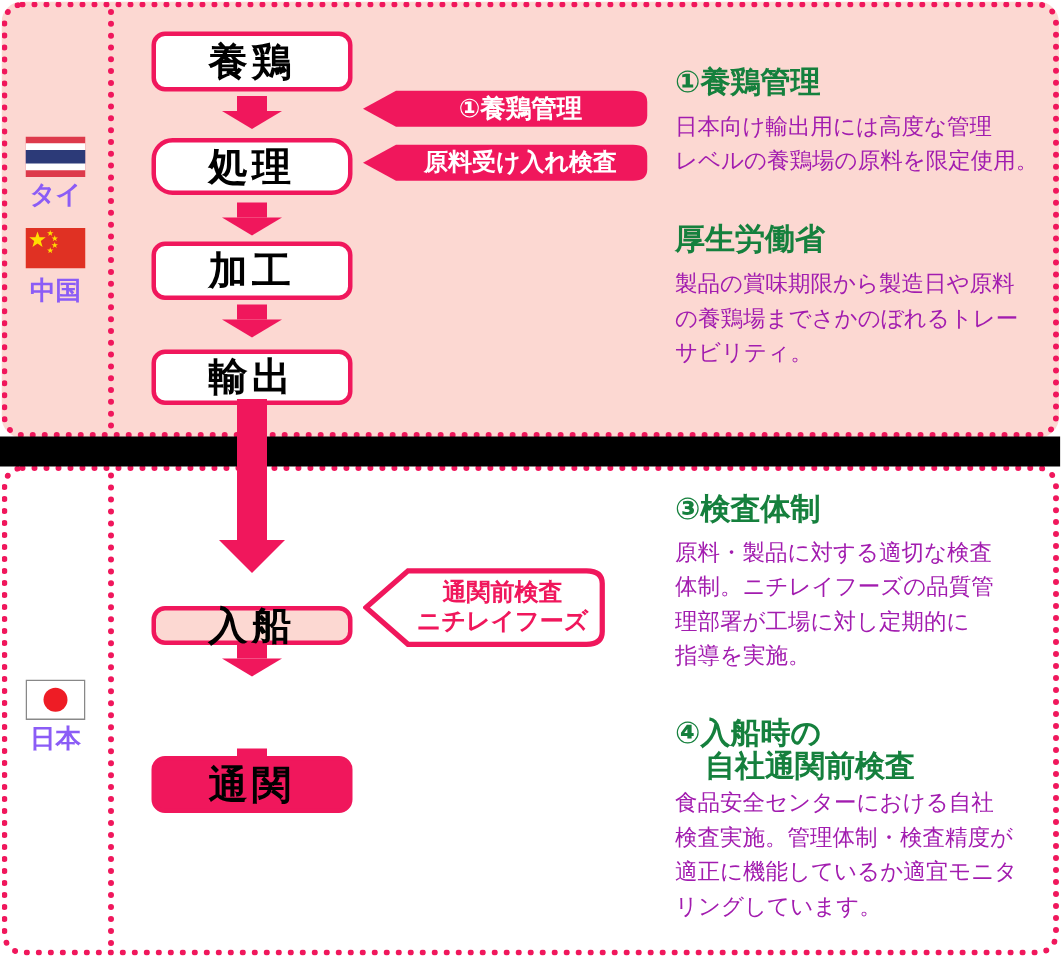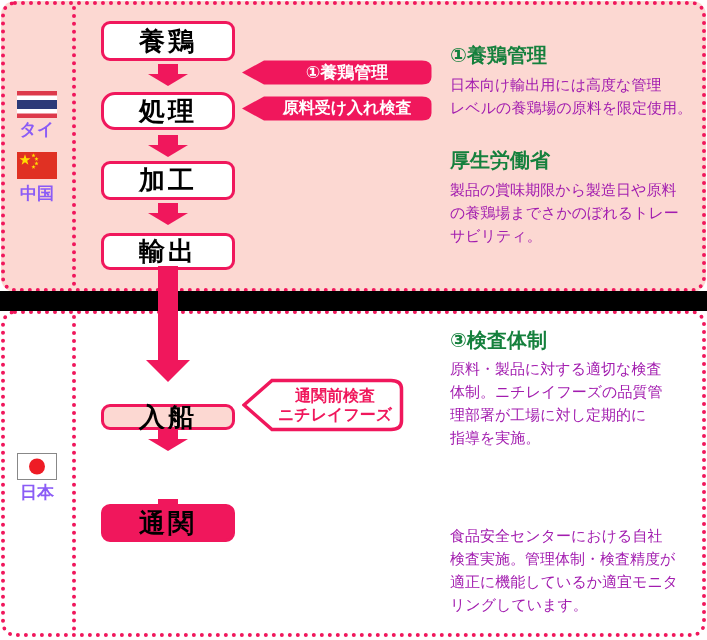--- a/index.html
+++ b/index.html
@@ -179,18 +179,20 @@
     </svg>
     <div class="txt">通関前検査
 ニチレイフーズ</div>
   </div>
 
   <div class="note-h n3h">③検査体制</div>
   <div class="note-b n3b">原料・製品に対する適切な検査
 体制。ニチレイフーズの品質管
 理部署が工場に対し定期的に
 指導を実施。</div>
+  <div class="note-h n4h">④入船時の
+　自社通関前検査</div>
   <div class="note-b n4b">食品安全センターにおける自社
 検査実施。管理体制・検査精度が
 適正に機能しているか適宜モニタ
 リングしています。</div>
 
 </div>
 
 </body></html>

